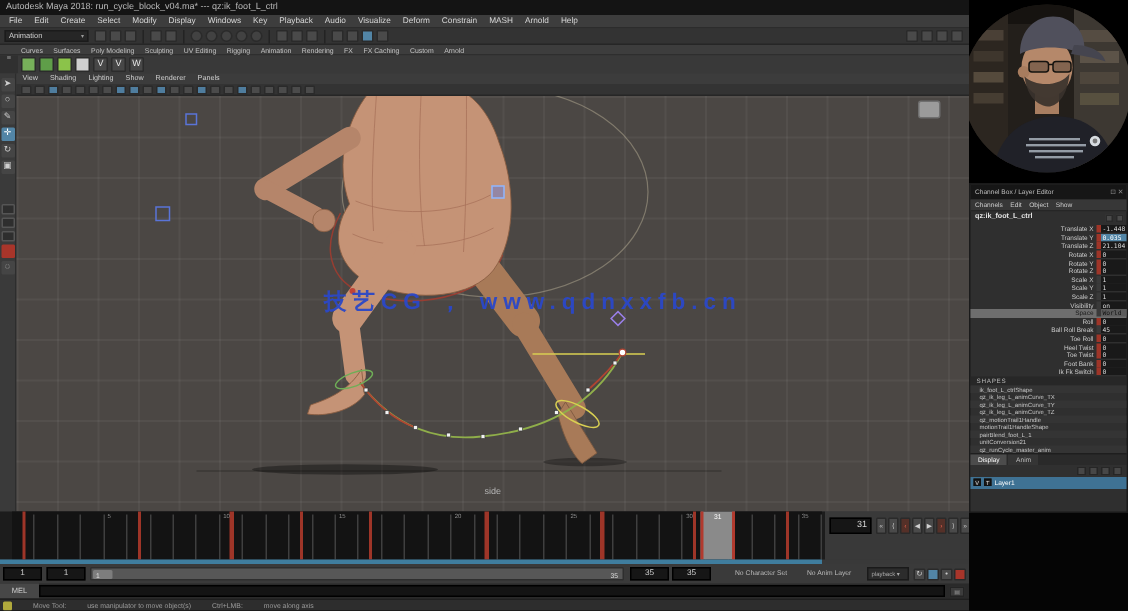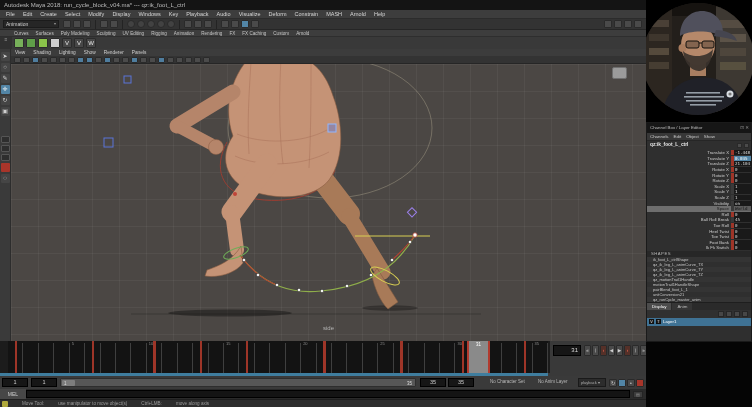--- a/index.html
+++ b/index.html
@@ -361,20 +361,21 @@
           <circle cx="404" cy="171" r="2.2" fill="#fff" stroke="#b04432" stroke-width="0.8"></circle>
           <ellipse cx="225" cy="189" rx="13" ry="4.5" fill="none" stroke="#6fae57" stroke-width="1" transform="rotate(-20 225 189)"></ellipse>
           <circle cx="224" cy="130" r="2" fill="#c04438"></circle>
 
           <rect x="93" y="74" width="9" height="9" fill="none" stroke="#5a74d8" stroke-width="1"></rect>
           <rect x="113" y="12" width="7" height="7" fill="none" stroke="#5a74d8" stroke-width="1"></rect>
           <rect x="317" y="60" width="8" height="8" fill="rgba(90,120,220,.45)" stroke="#8fb6ff" stroke-width="1"></rect>
           <rect x="398" y="145" width="6.5" height="6.5" fill="none" stroke="#9a7fe8" stroke-width="1" transform="rotate(45 401 148)"></rect>
         </svg>
 
+        <div class="watermark">技艺CG ， www.qdnxxfb.cn</div>
         <div class="camlabel">side</div>
         <div class="hudbtn"></div>
       </div>
     </div>
 
     <div class="timeline">
       <div class="tl-inner" id="tlCells">
           <div class="tl-cell" style="left: 0px; width: 15.4286px;"></div>
           <div class="tl-cell" style="left: 15.4286px; width: 15.4286px;"></div>
           <div class="tl-cell" style="left: 30.8571px; width: 15.4286px;"></div>

